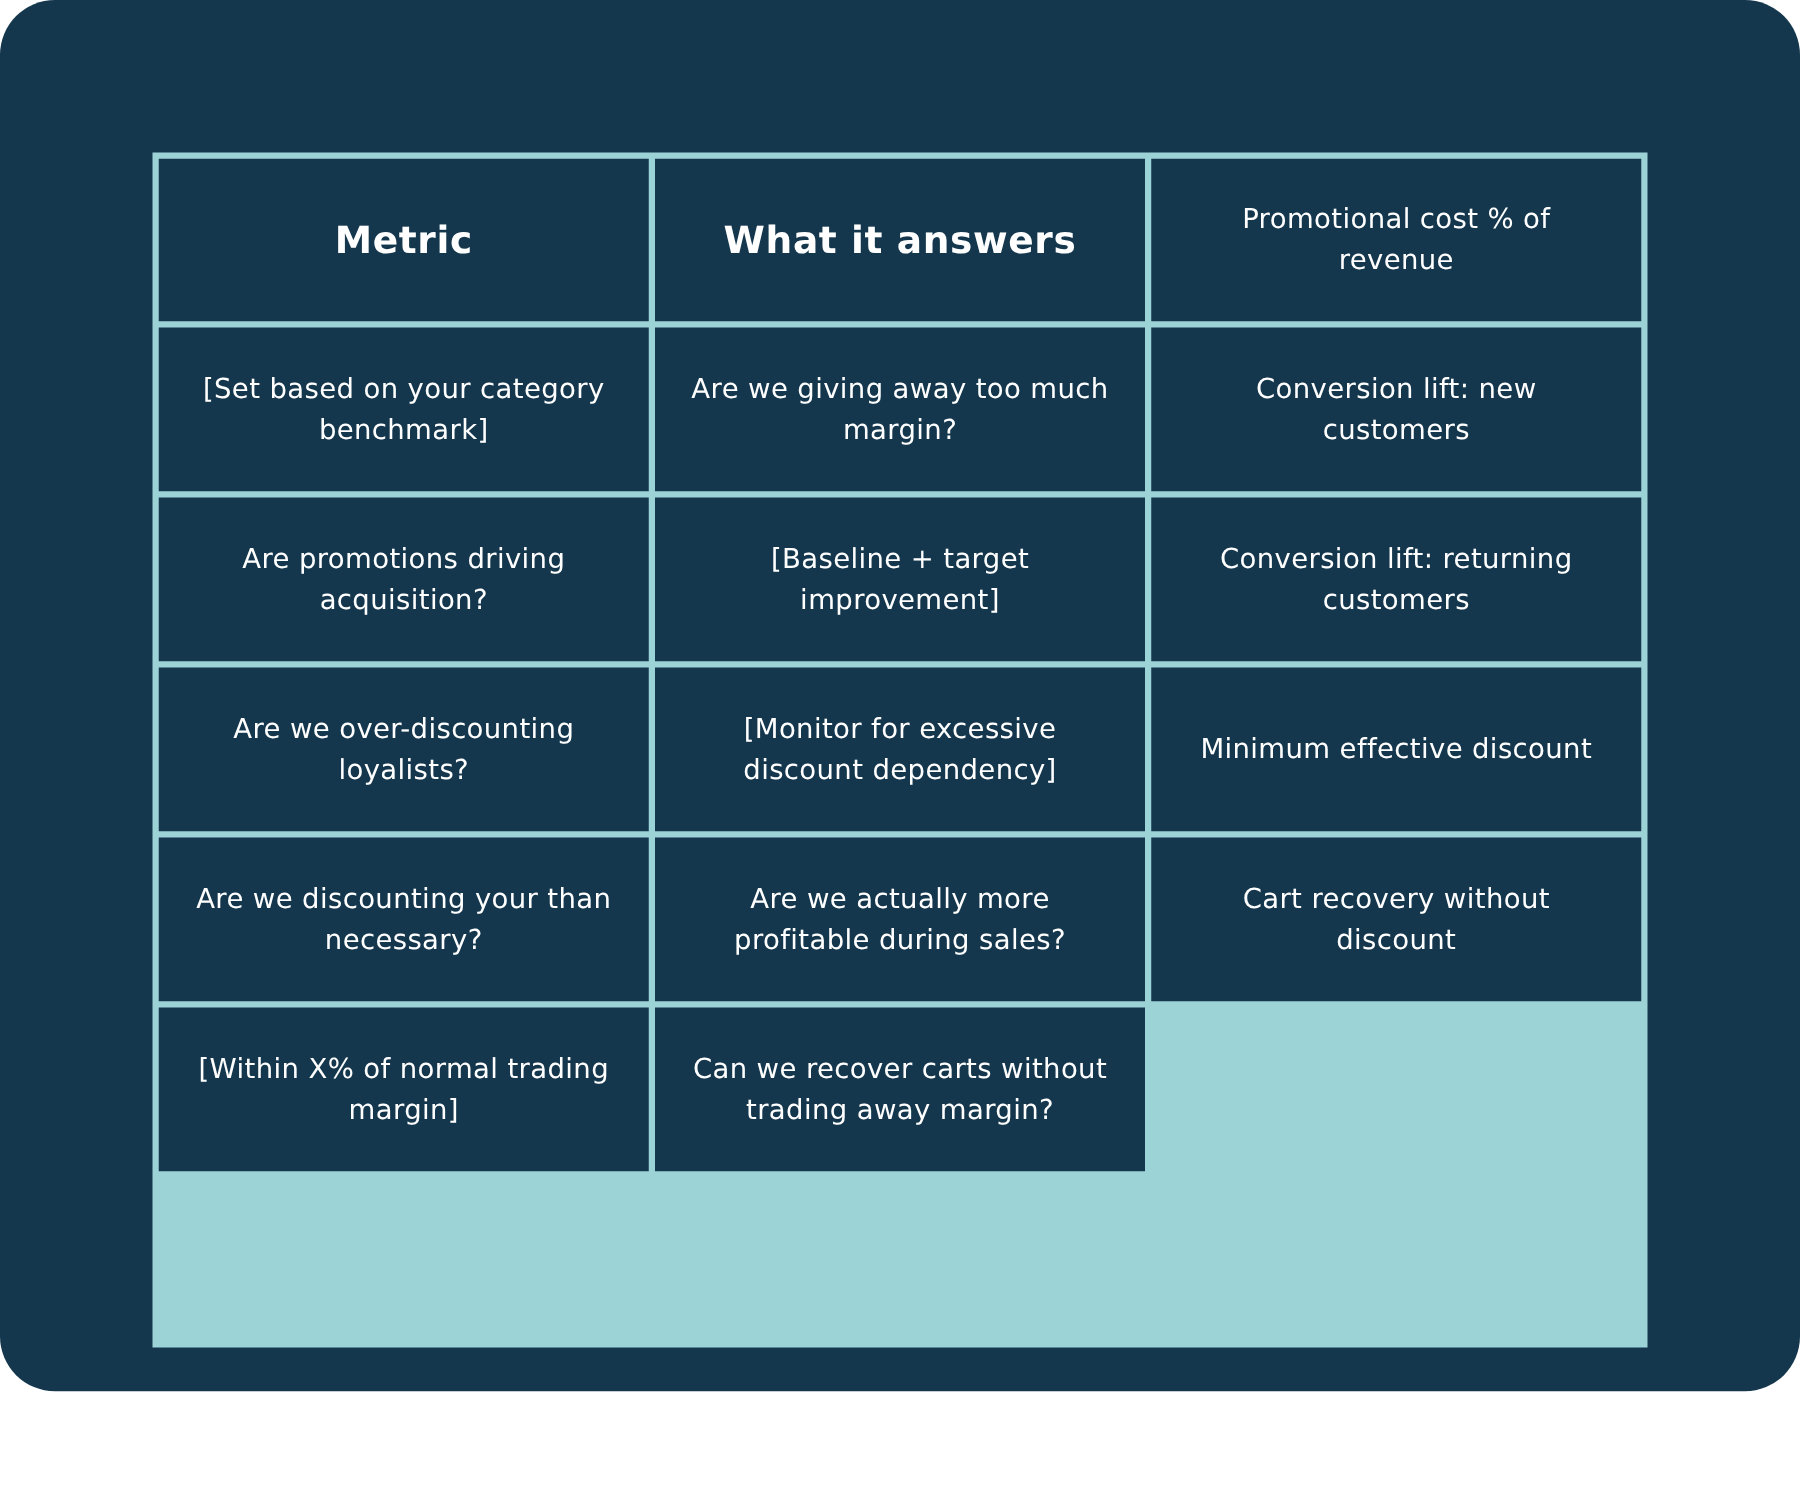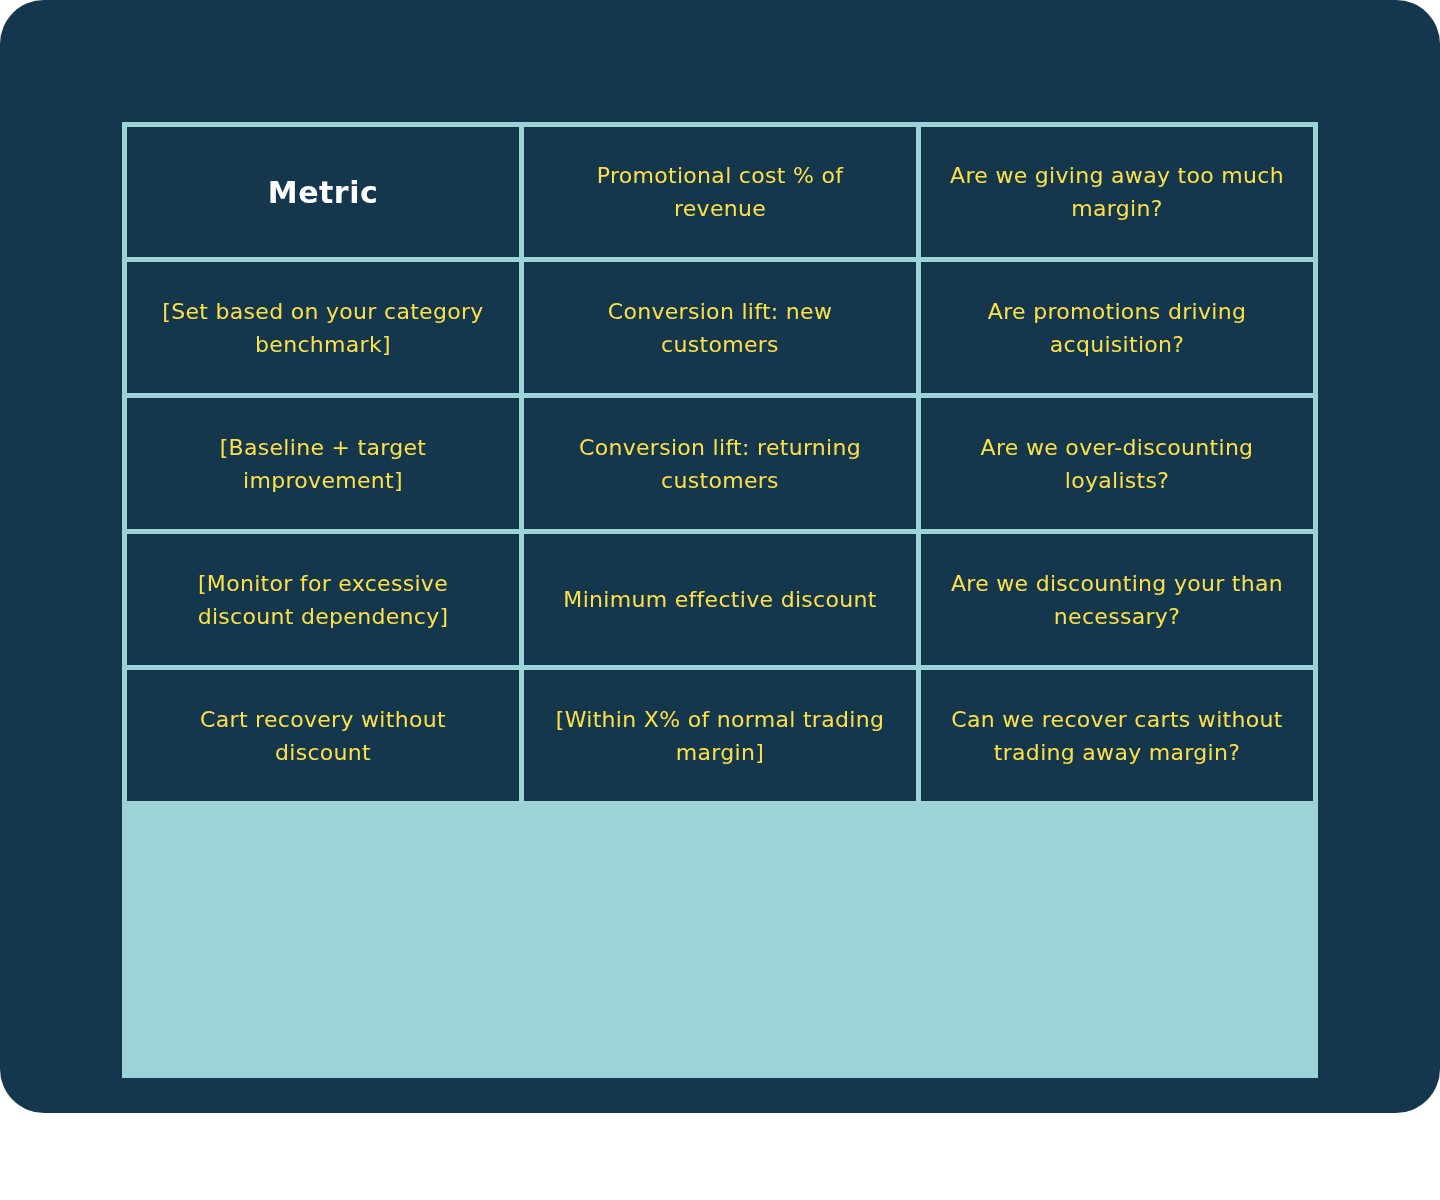--- a/index.html
+++ b/index.html
@@ -42,49 +42,51 @@
     box-sizing: border-box;
     padding: 10px 26px;
   }
   .cell.header {
     color: #FFFFFF;
     font-size: 30px;
     font-weight: 700;
     letter-spacing: 0.5px;
   }
   .cell.body {
-    color: #fde047;
+    color: #ffffff;
     font-size: 22px;
     font-weight: 400;
     line-height: 1.5;
     letter-spacing: 0.3px;
   }
 </style>
 </head>
 <body>
 
 <div class="card">
   <div class="metrics-table">
 
     <div class="cell header">Metric</div>
+    <div class="cell header">What it answers</div>
 
     <div class="cell body">Promotional cost % of revenue</div>
+    <div class="cell body">[Set based on your category benchmark]</div>
     <div class="cell body">Are we giving away too much margin?</div>
-    <div class="cell body">[Set based on your category benchmark]</div>
 
     <div class="cell body">Conversion lift: new customers</div>
     <div class="cell body">Are promotions driving acquisition?</div>
     <div class="cell body">[Baseline + target improvement]</div>
 
     <div class="cell body">Conversion lift: returning customers</div>
     <div class="cell body">Are we over-discounting loyalists?</div>
     <div class="cell body">[Monitor for excessive discount dependency]</div>
 
     <div class="cell body">Minimum effective discount</div>
     <div class="cell body">Are we discounting your than necessary?</div>
 
+    <div class="cell body">Are we actually more profitable during sales?</div>
     <div class="cell body">Cart recovery without discount</div>
 
     <div class="cell body">[Within X% of normal trading margin]</div>
     <div class="cell body">Can we recover carts without trading away margin?</div>
 
   </div>
 </div>
 
 </body></html>

